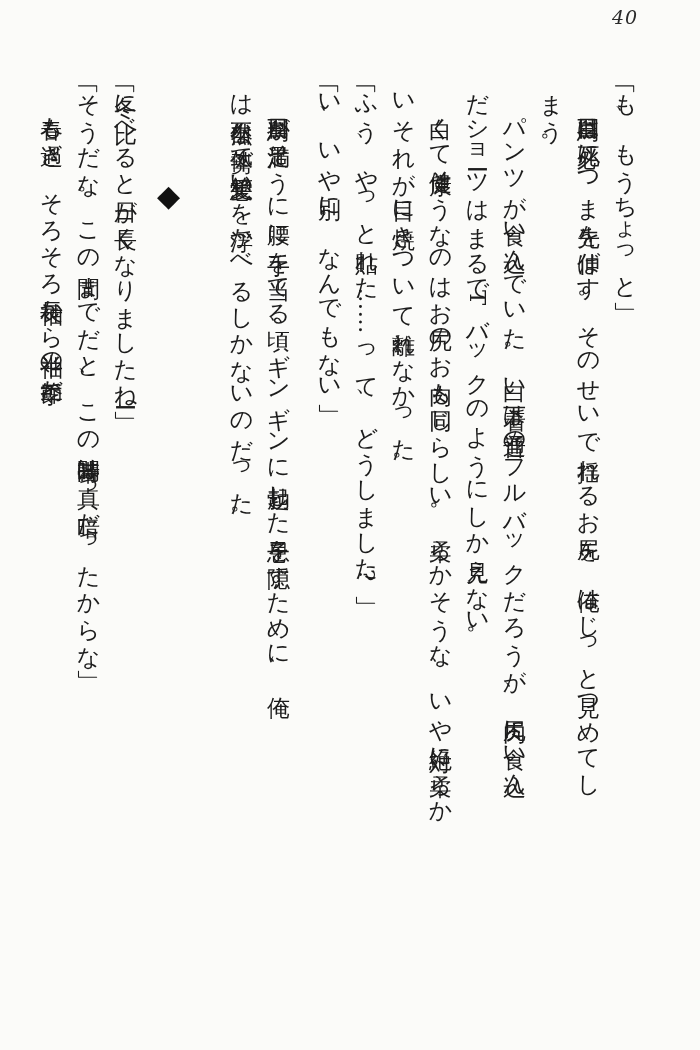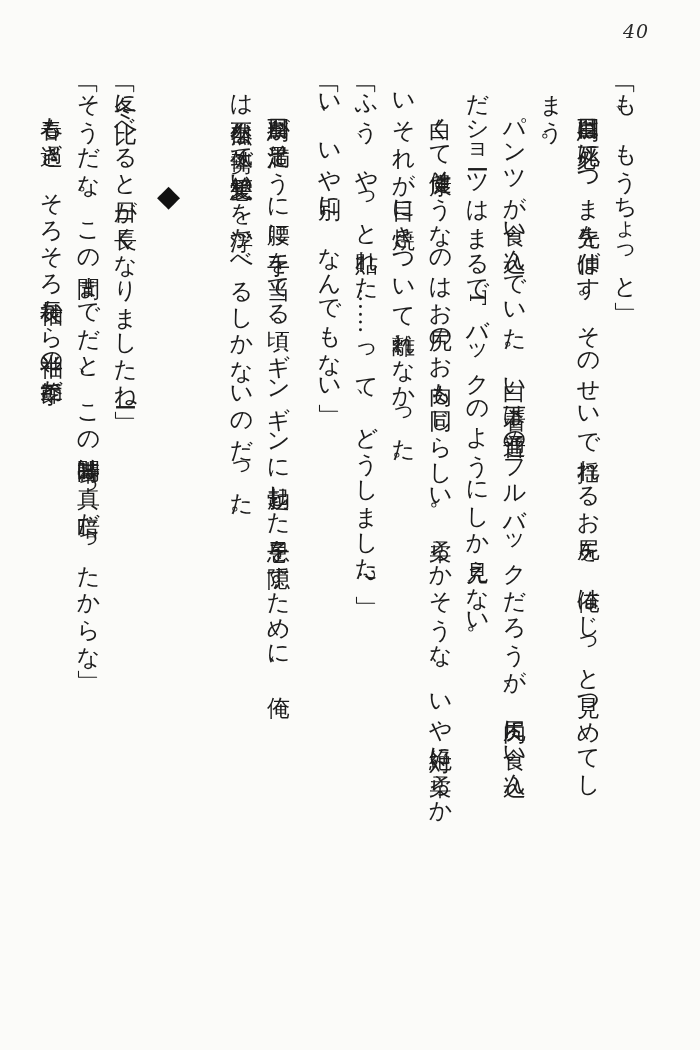--- a/index.html
+++ b/index.html
@@ -13,24 +13,23 @@
   }
   .page {
     position: relative;
     width: 700px;
     height: 1050px;
     background: #fbfbf9;
     color: #1e1e1e;
   }
   .page-number {
     position: absolute;
-    top: 20px;
+    top: 6px;
     left: 612px;
     width: 48px;
-    text-align: center;
     font-style: italic;
     font-size: 19px;
     color: #2a2a2a;
     letter-spacing: 1px;
   }
   .text-area {
     position: absolute;
     top: 78px;
     right: 56px;
     height: 880px;

